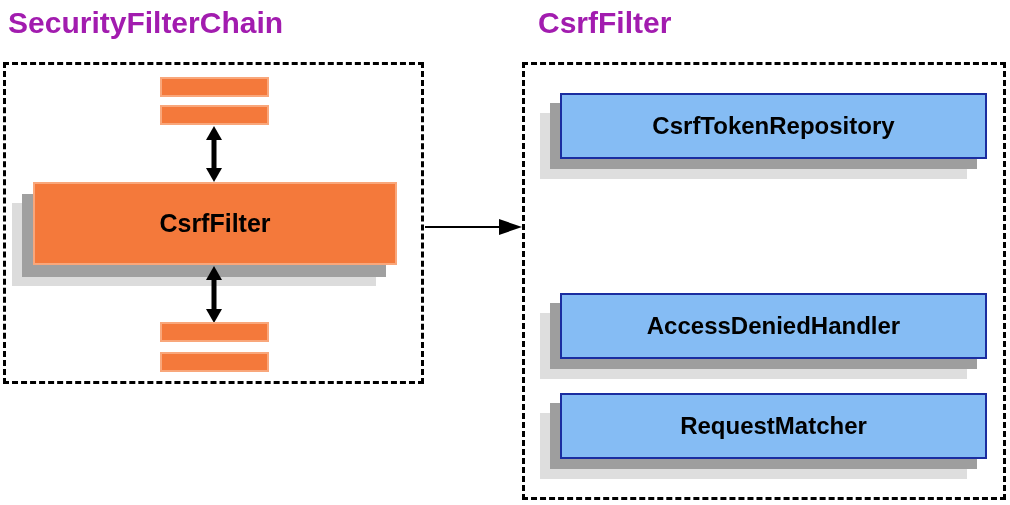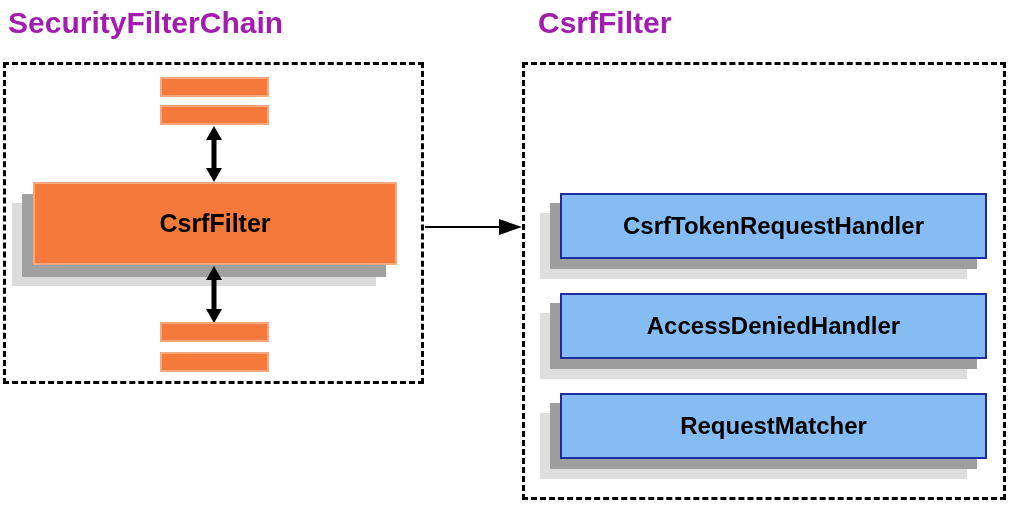--- a/index.html
+++ b/index.html
@@ -121,24 +121,24 @@
 
   <div class="h-arrow">
     <svg width="97" height="20" viewBox="0 0 97 20">
       <line x1="0" y1="10" x2="77" y2="10" stroke="#000000" stroke-width="2"></line>
       <polygon points="97,10 74,2 74,18" fill="#000000"></polygon>
     </svg>
   </div>
 
   <div class="dashed-container container-right"></div>
 
+  <div class="node blue-node blue-1">
+    <span>CsrfTokenRepository</span>
+  </div>
 
-  <div class="node blue-node blue-2">
-    <span>CsrfTokenRequestHandler</span>
-  </div>
 
   <div class="node blue-node blue-4">
     <span>RequestMatcher</span>
   </div>
 
   <div class="node blue-node blue-3">
     <span>AccessDeniedHandler</span>
   </div>
 
 </div>

